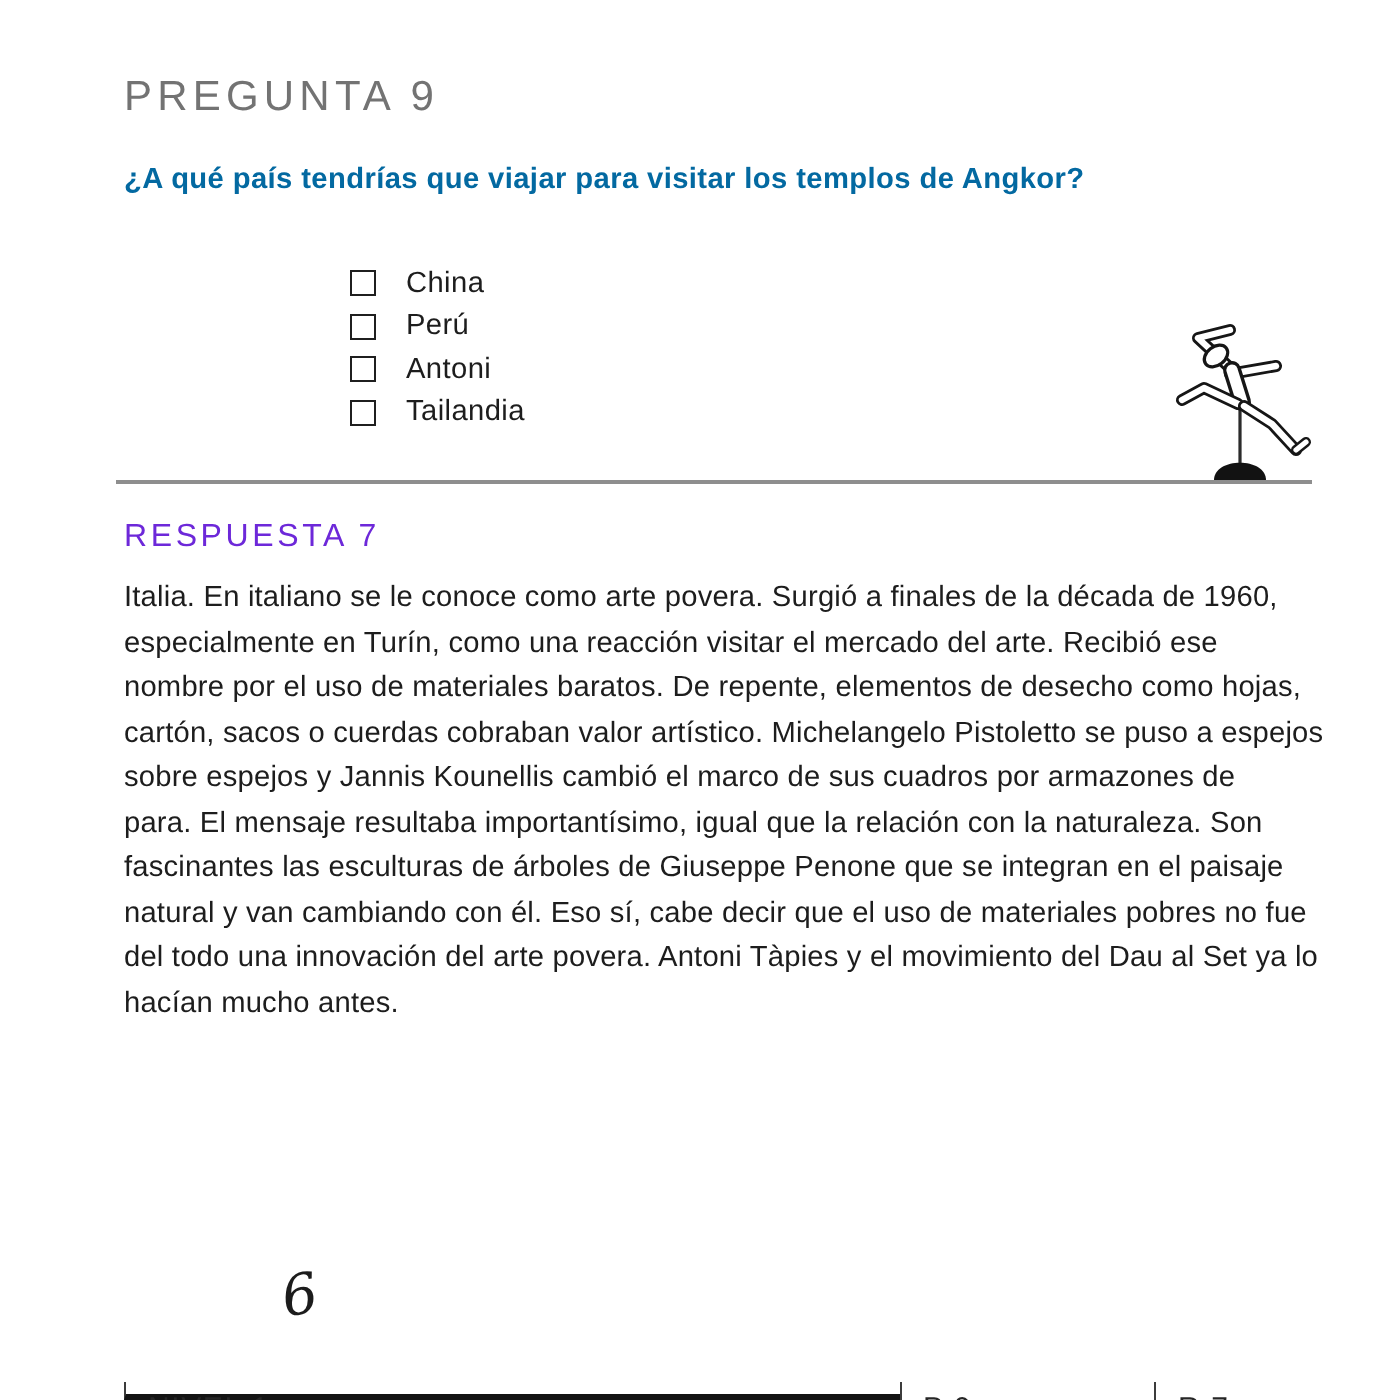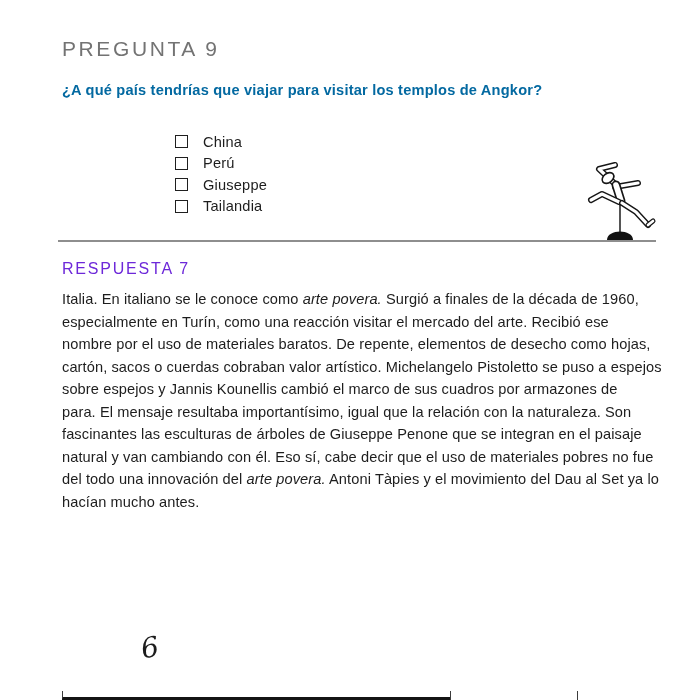--- a/index.html
+++ b/index.html
@@ -58,21 +58,21 @@
     position: absolute; left: 62px; top: 260px;
     font-size: 16px; font-weight: 400; letter-spacing: 1.8px; color: #6d28d9;
   }
   .answer-body {
     position: absolute; left: 62px; top: 288px; width: 600px;
     font-size: 14.6px; color: #1d1d1d;
   }
   .answer-line {
     height: 22.5px; line-height: 22.5px; white-space: nowrap; letter-spacing: 0.1px;
   }
-  .answer-line .it { font-style: italic; }
+  .answer-line .it { }
 
   
   .footer { position: absolute; left: 0; right: 0; bottom: 0; height: 46px; }
   .footer-cell {
     position: absolute; top: 0; bottom: 0;
     border-left: 1.6px solid #3c3c3c;
     padding: 5px 0 0 11px;
     font-size: 15px; letter-spacing: 0.8px; color: #262626; margin-top: 37px;
   }
   .cell-level  { left: 62px;  width: 387.5px; border-bottom: 3px solid #141414; }
@@ -98,21 +98,21 @@
       <div class="option-row">
         <span class="option-box"></span>
         <span class="option-label">China</span>
       </div>
       <div class="option-row">
         <span class="option-box"></span>
         <span class="option-label">Perú</span>
       </div>
       <div class="option-row">
         <span class="option-box"></span>
-        <span class="option-label">Giuseppe</span>
+        <span class="option-label">Antoni</span>
       </div>
       <div class="option-row">
         <span class="option-box"></span>
         <span class="option-label">Tailandia</span>
       </div>
     </div>
 
   <svg class="figurine" viewBox="0 0 74 84" xmlns="http://www.w3.org/2000/svg">
 
     <line x1="36" y1="82" x2="36" y2="44" stroke="#2b2b2b" stroke-width="1.6"></line>

